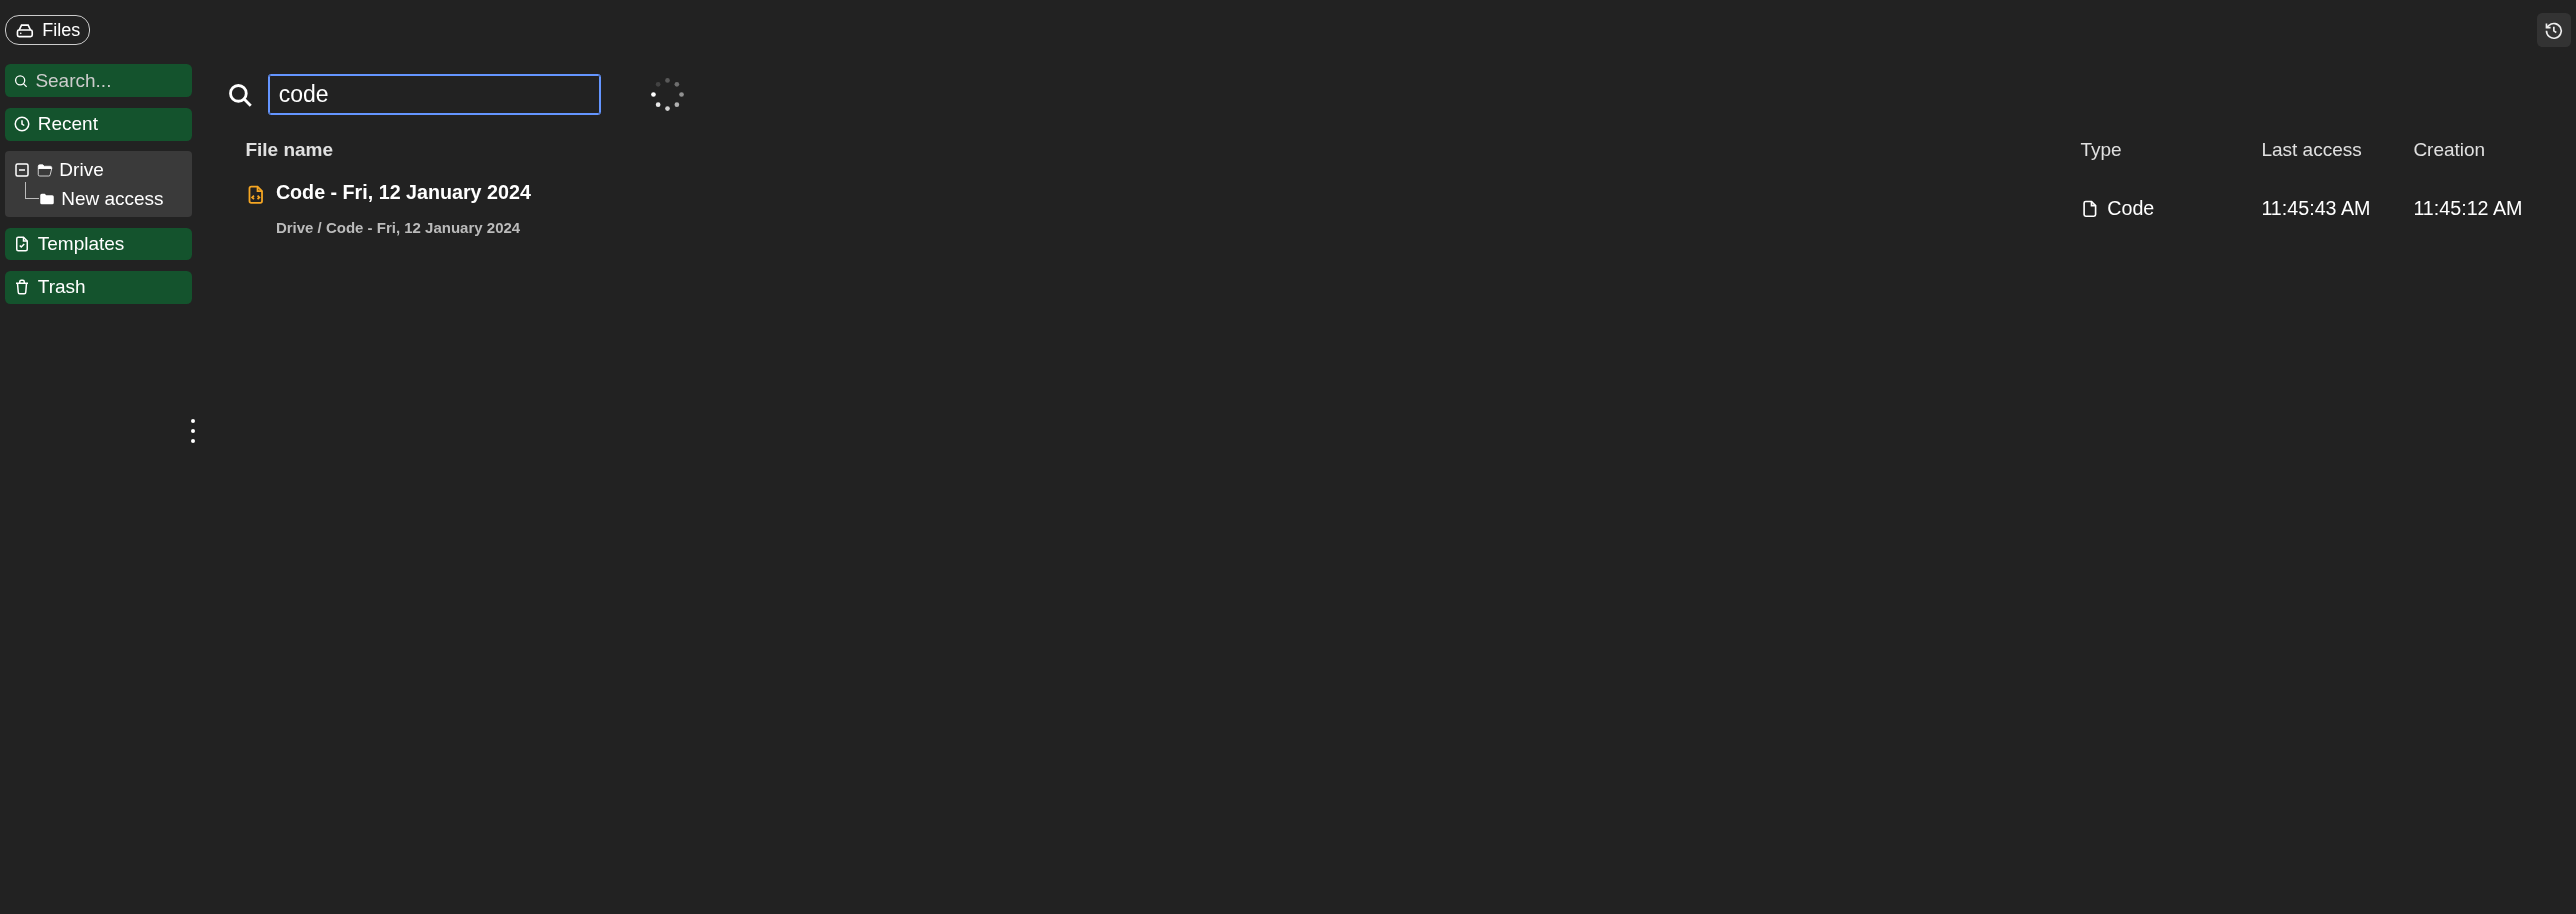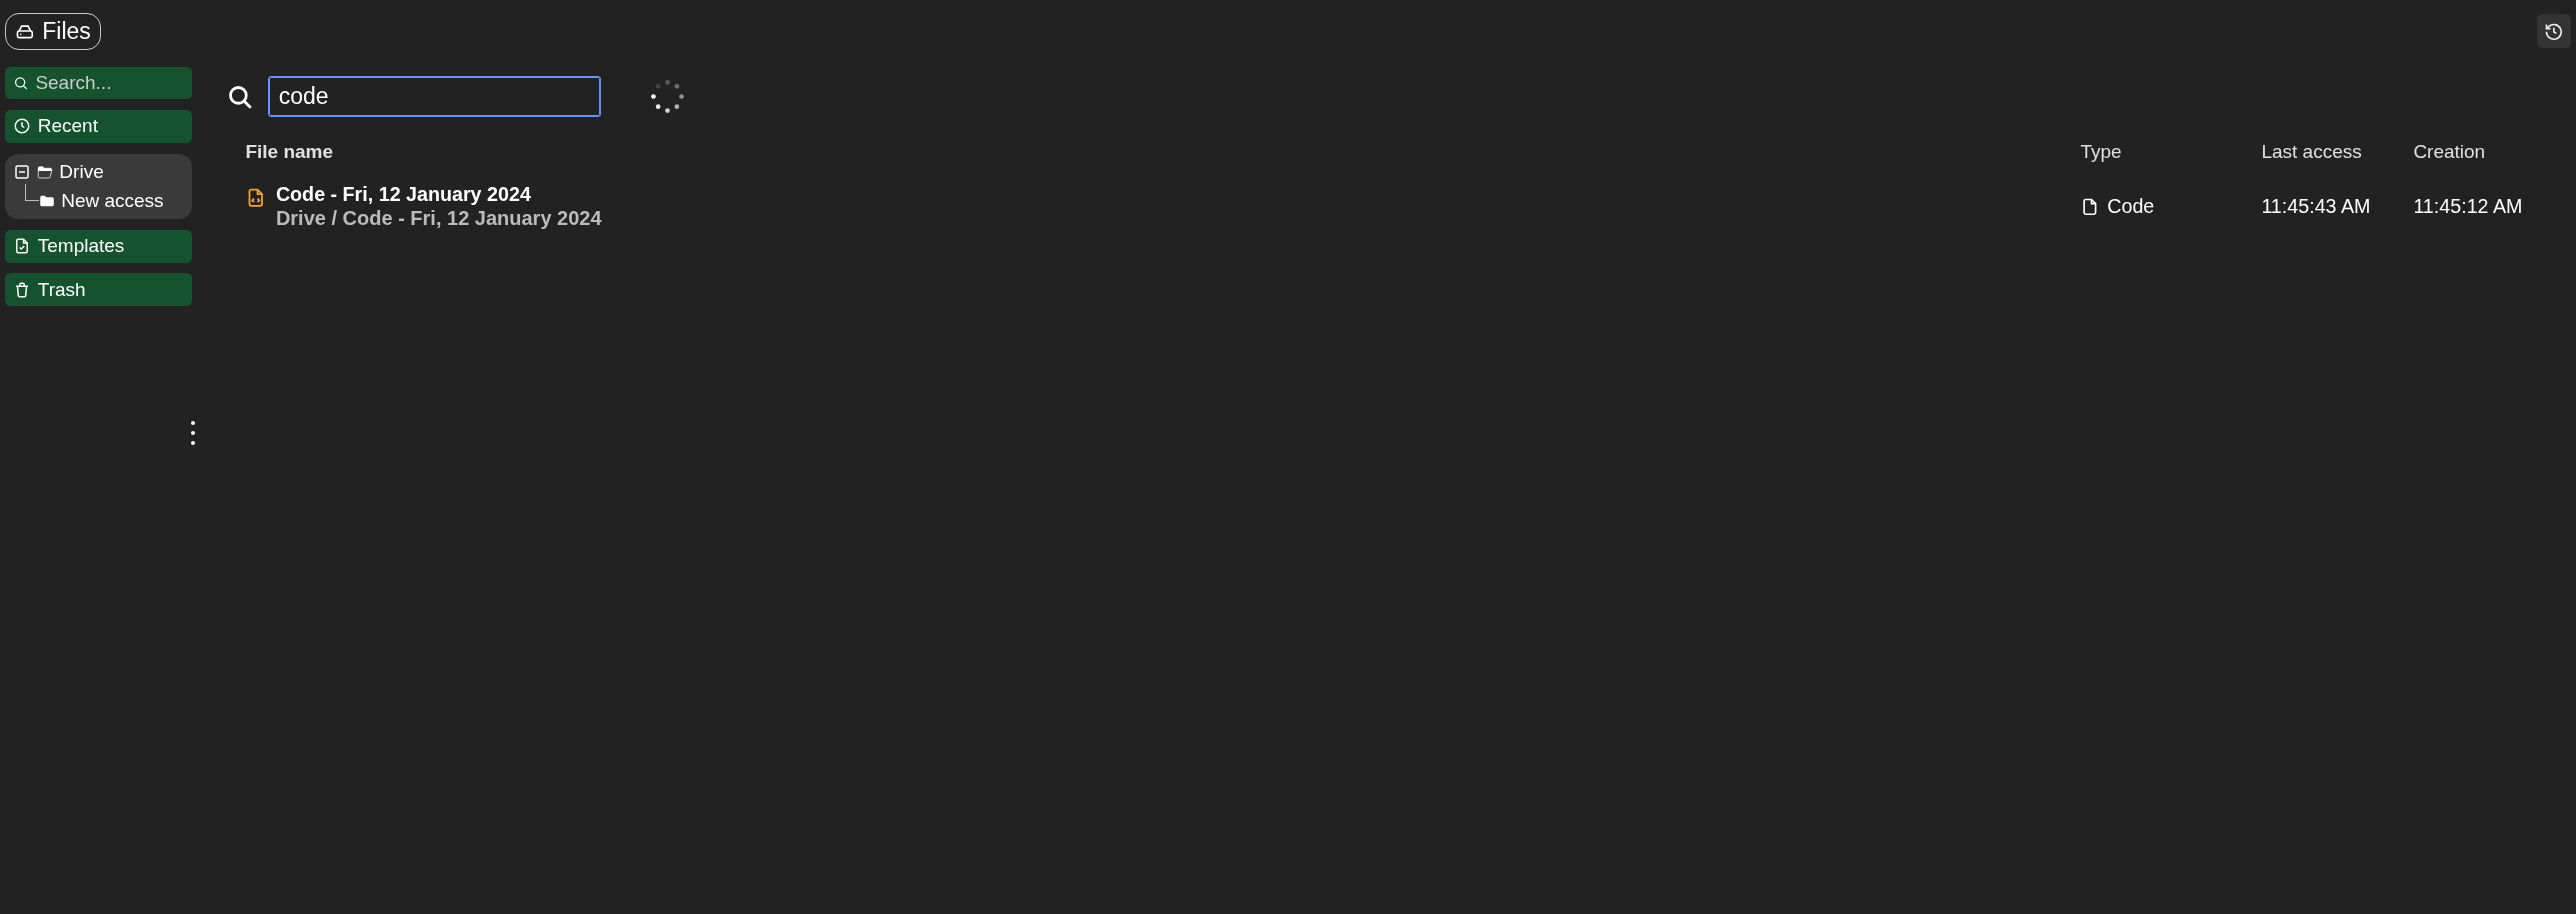--- a/index.html
+++ b/index.html
@@ -20,21 +20,21 @@
       padding: 13.4px 5.4px;
     }
     .files-badge {
       display: inline-flex;
       align-items: center;
       gap: 7.2px;
       border: 0.9px solid #cccccc;
       border-radius: 14px;
       padding: 3.6px 9px;
       color: #ffffff;
-      font-size: 23px;
+      font-size: 18px;
     }
     .history-btn {
       background: #333333;
       border: none;
       border-radius: 5.4px;
       width: 34px;
       height: 34px;
       display: flex;
       align-items: center;
       justify-content: center;
@@ -70,21 +70,21 @@
       border: none;
       outline: none;
       color: #ffffff;
       font-size: 19px;
       width: 100%;
     }
     .side-item.search input::placeholder { color: #cccccc; }
 
     .tree-block {
       background: #3a3a3a;
-      border-radius: 13px;
+      border-radius: 4px;
       padding: 3.6px 5.4px 3.6px 5.4px;
     }
     .tree-row {
       display: flex;
       align-items: center;
       gap: 5.4px;
       padding: 3.6px 1.8px;
       font-size: 19px;
       cursor: pointer;
     }
@@ -164,21 +164,21 @@
     .col-name { flex: 1; display: flex; align-items: flex-start; gap: 9px; padding-left: 19.7px; font-weight: bold; }
     .col-type { width: 143px; display: flex; align-items: center; gap: 7.2px; }
     .col-access { width: 152px; margin-left: 38px; }
     .col-creation { width: 134px; }
 
     .trow {
       padding: 7.2px 0;
       font-size: 19.7px;
     }
     .fname-block { display: flex; flex-direction: column; }
-    .fpath { font-size: 20px; color: #bbbbbb; margin-top: 1px; }
+    .fpath { font-size: 15px; color: #bbbbbb; margin-top: 15px; }
 
     svg { display: block; }
     .ic16 { width: 18px; height: 18px; }
     .ic18 { width: 19.7px; height: 19.7px; }
     .ic22 { width: 21.5px; height: 21.5px; }
     .ic28 { width: 27px; height: 27px; }
   </style>
 </head>
 <body>
 

